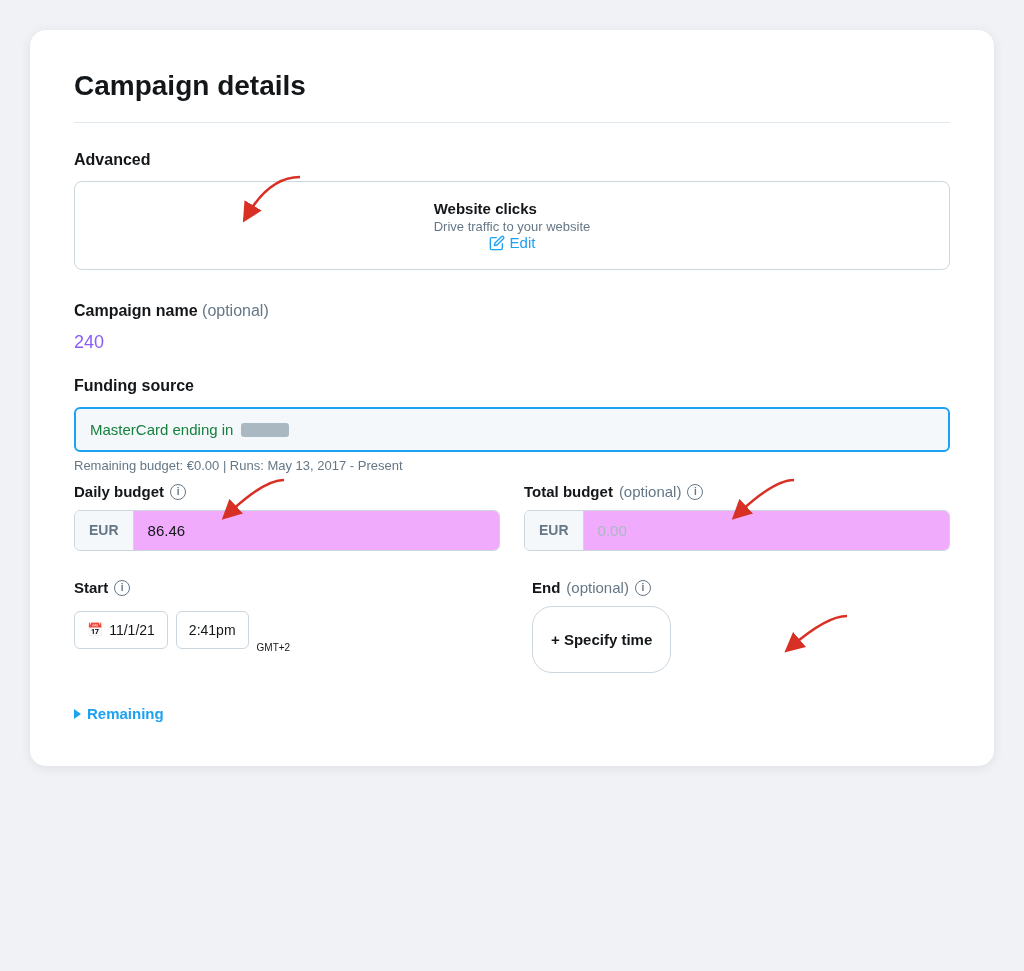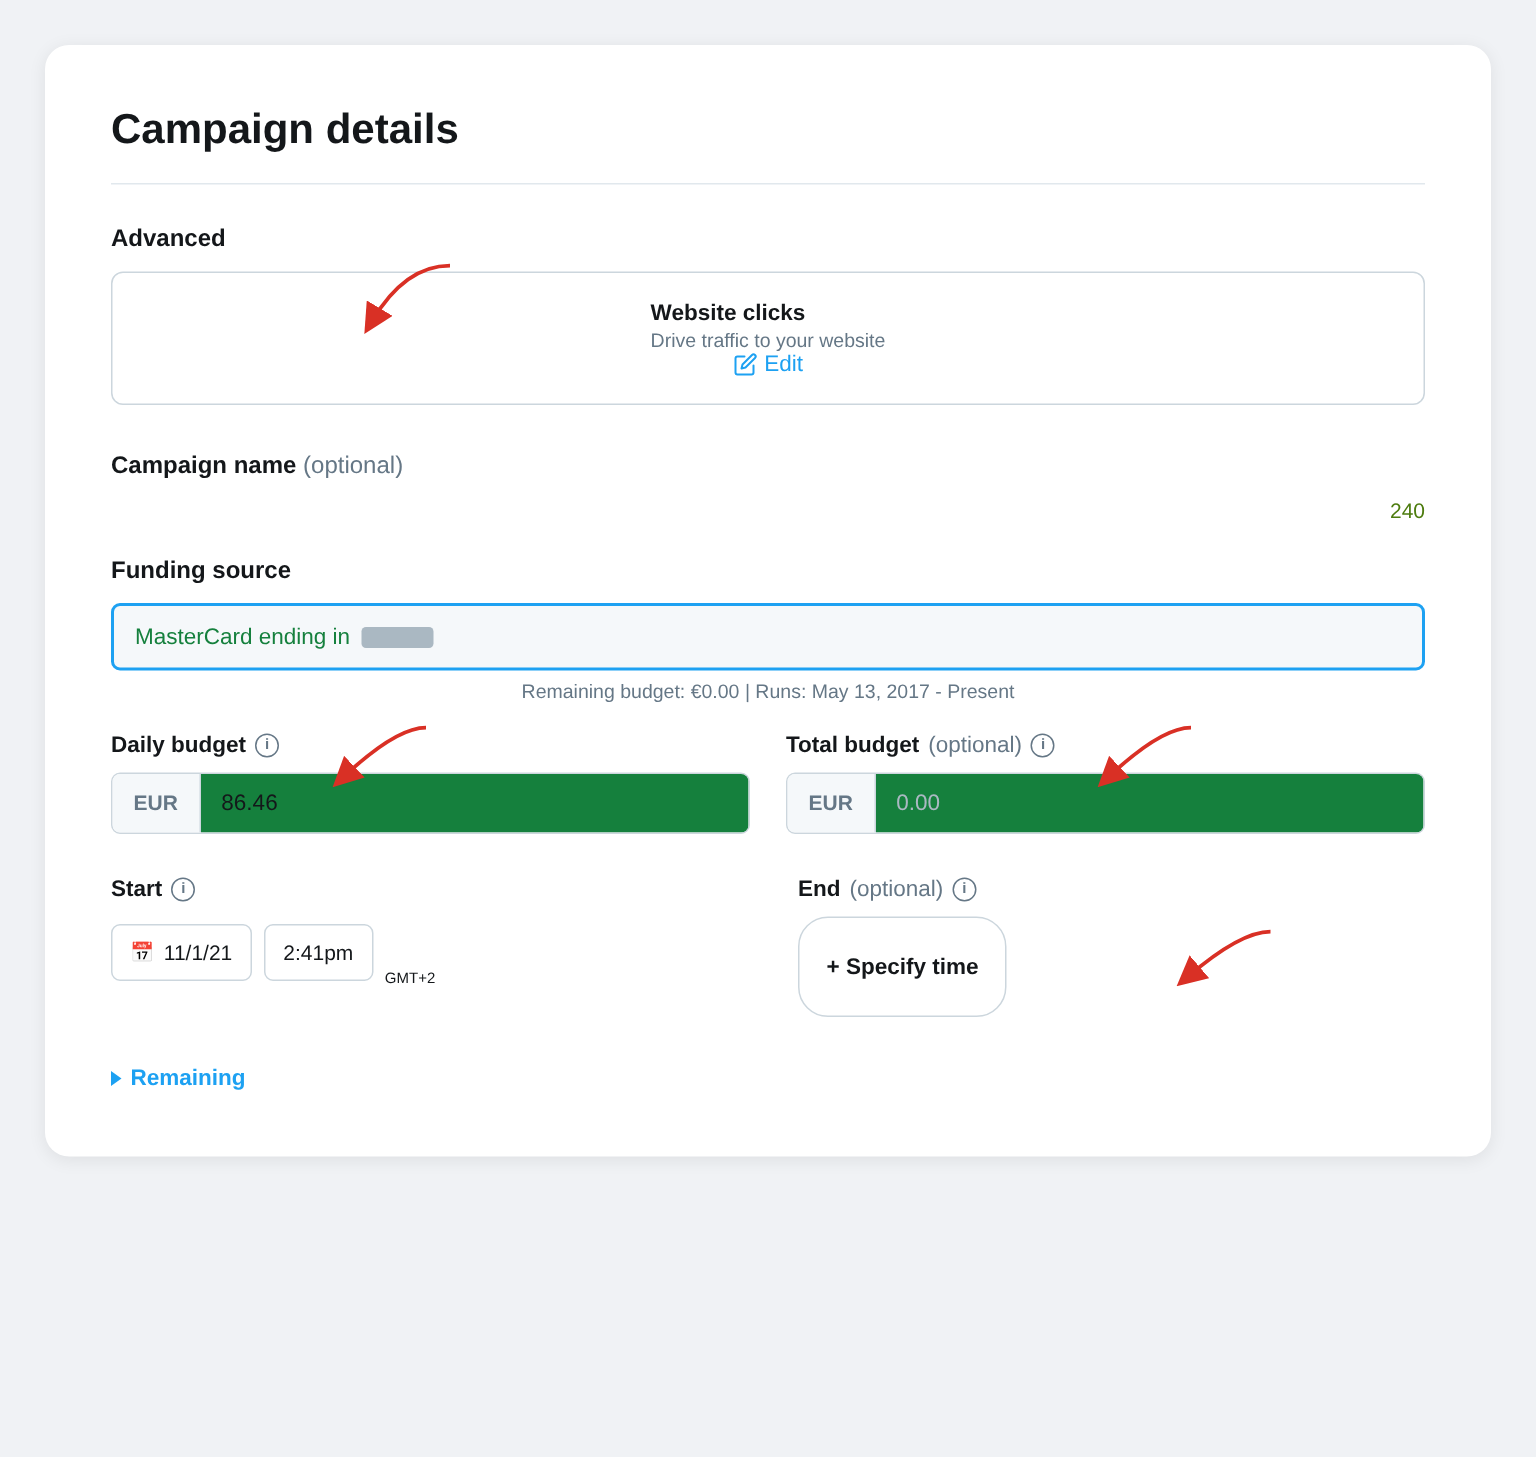--- a/index.html
+++ b/index.html
@@ -85,23 +85,22 @@
       border: 1px solid #ccd6dd;
       border-radius: 6px;
       padding: 12px 14px;
       font-size: 15px;
       color: #14171a;
       outline: none;
       transition: border-color 0.2s;
       background: #fff;
     }
     .char-count {
-      text-align: right;
-      color: #4d7c0f;
-      font-size: 14px;
+      color: #8b5cf6;
+      font-size: 18px;
       margin-top: 4px;
       margin-bottom: 24px;
     }
 
     
     .funding-section {
       margin-bottom: 6px;
     }
     .funding-input-wrapper {
       border: 2px solid #1da1f2;
@@ -119,22 +118,21 @@
       display: inline-block;
       width: 48px;
       height: 14px;
       background: #aab8c2;
       border-radius: 3px;
       vertical-align: middle;
     }
     .funding-hint {
       font-size: 13px;
       color: #657786;
-      margin-bottom: 20px;
-      text-align: center;
+      margin-bottom: 10px;
     }
 
     
     .budget-row {
       display: flex;
       gap: 24px;
       margin-bottom: 28px;
       position: relative;
     }
     .budget-col {
@@ -177,21 +175,21 @@
       color: #657786;
       font-weight: 600;
     }
     .currency-value {
       flex: 1;
       border: none;
       padding: 11px 14px;
       font-size: 15px;
       color: #14171a;
       outline: none;
-      background: #15803d;
+      background: #f0abfc;
     }
     .currency-value::placeholder {
       color: #aab8c2;
     }
 
     
     .start-end-row {
       display: flex;
       gap: 40px;
       margin-bottom: 32px;

